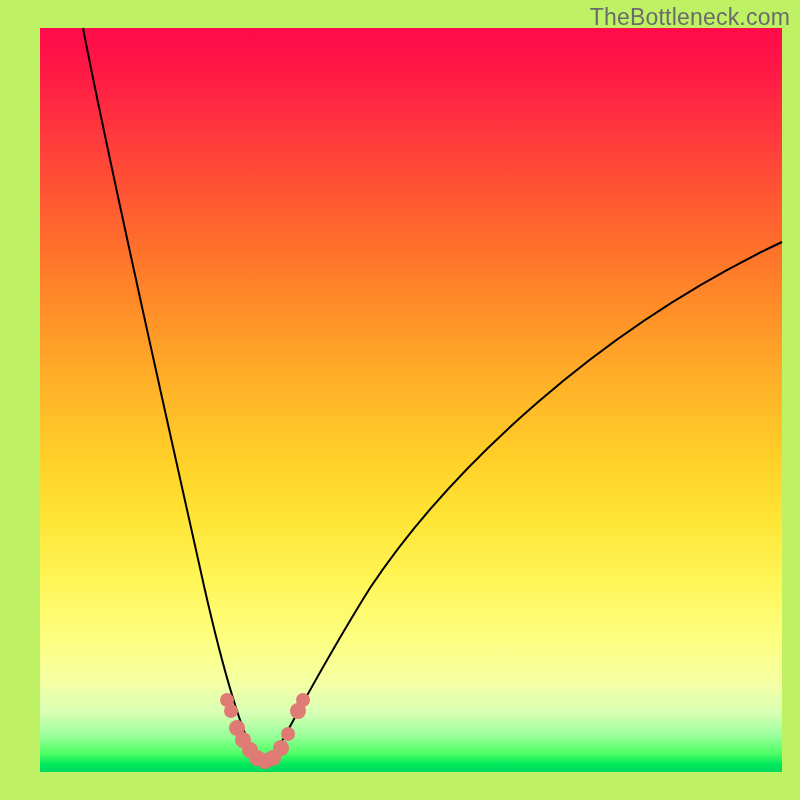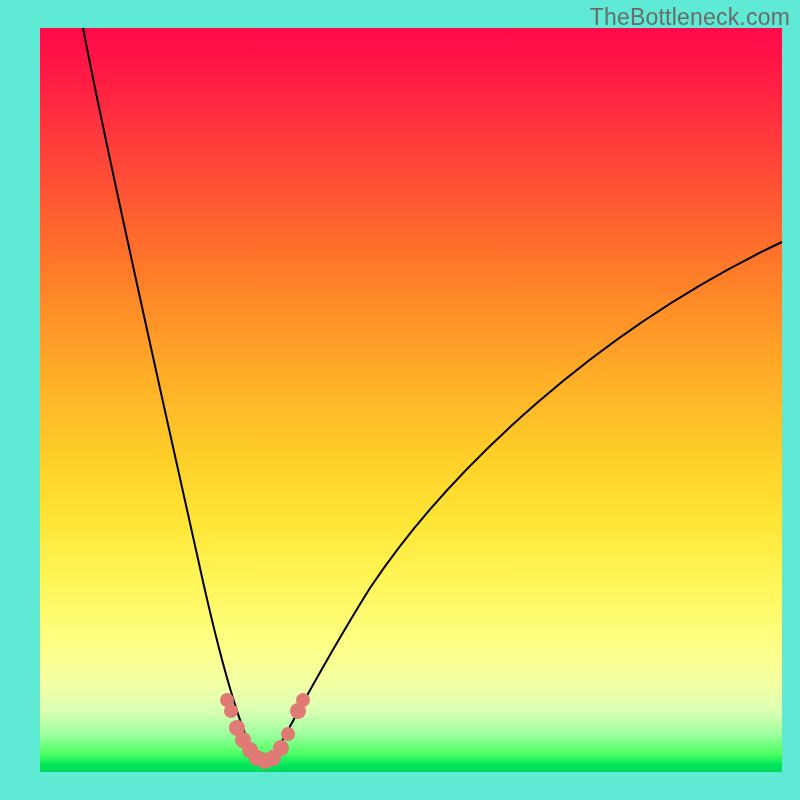--- a/index.html
+++ b/index.html
@@ -10,21 +10,21 @@
     background: #000;
     overflow: hidden;
     font-family: Arial, Helvetica, sans-serif;
   }
   .frame {
     position: absolute;
     left: 0;
     top: 0;
     width: 800px;
     height: 800px;
-    background: #5eead4;
+    background: #bef264;
     text-align: right;
   }
   .plot {
     position: absolute;
     left: 40px;
     top: 28px;
     width: 742px;
     height: 744px;
     
     background: linear-gradient(

